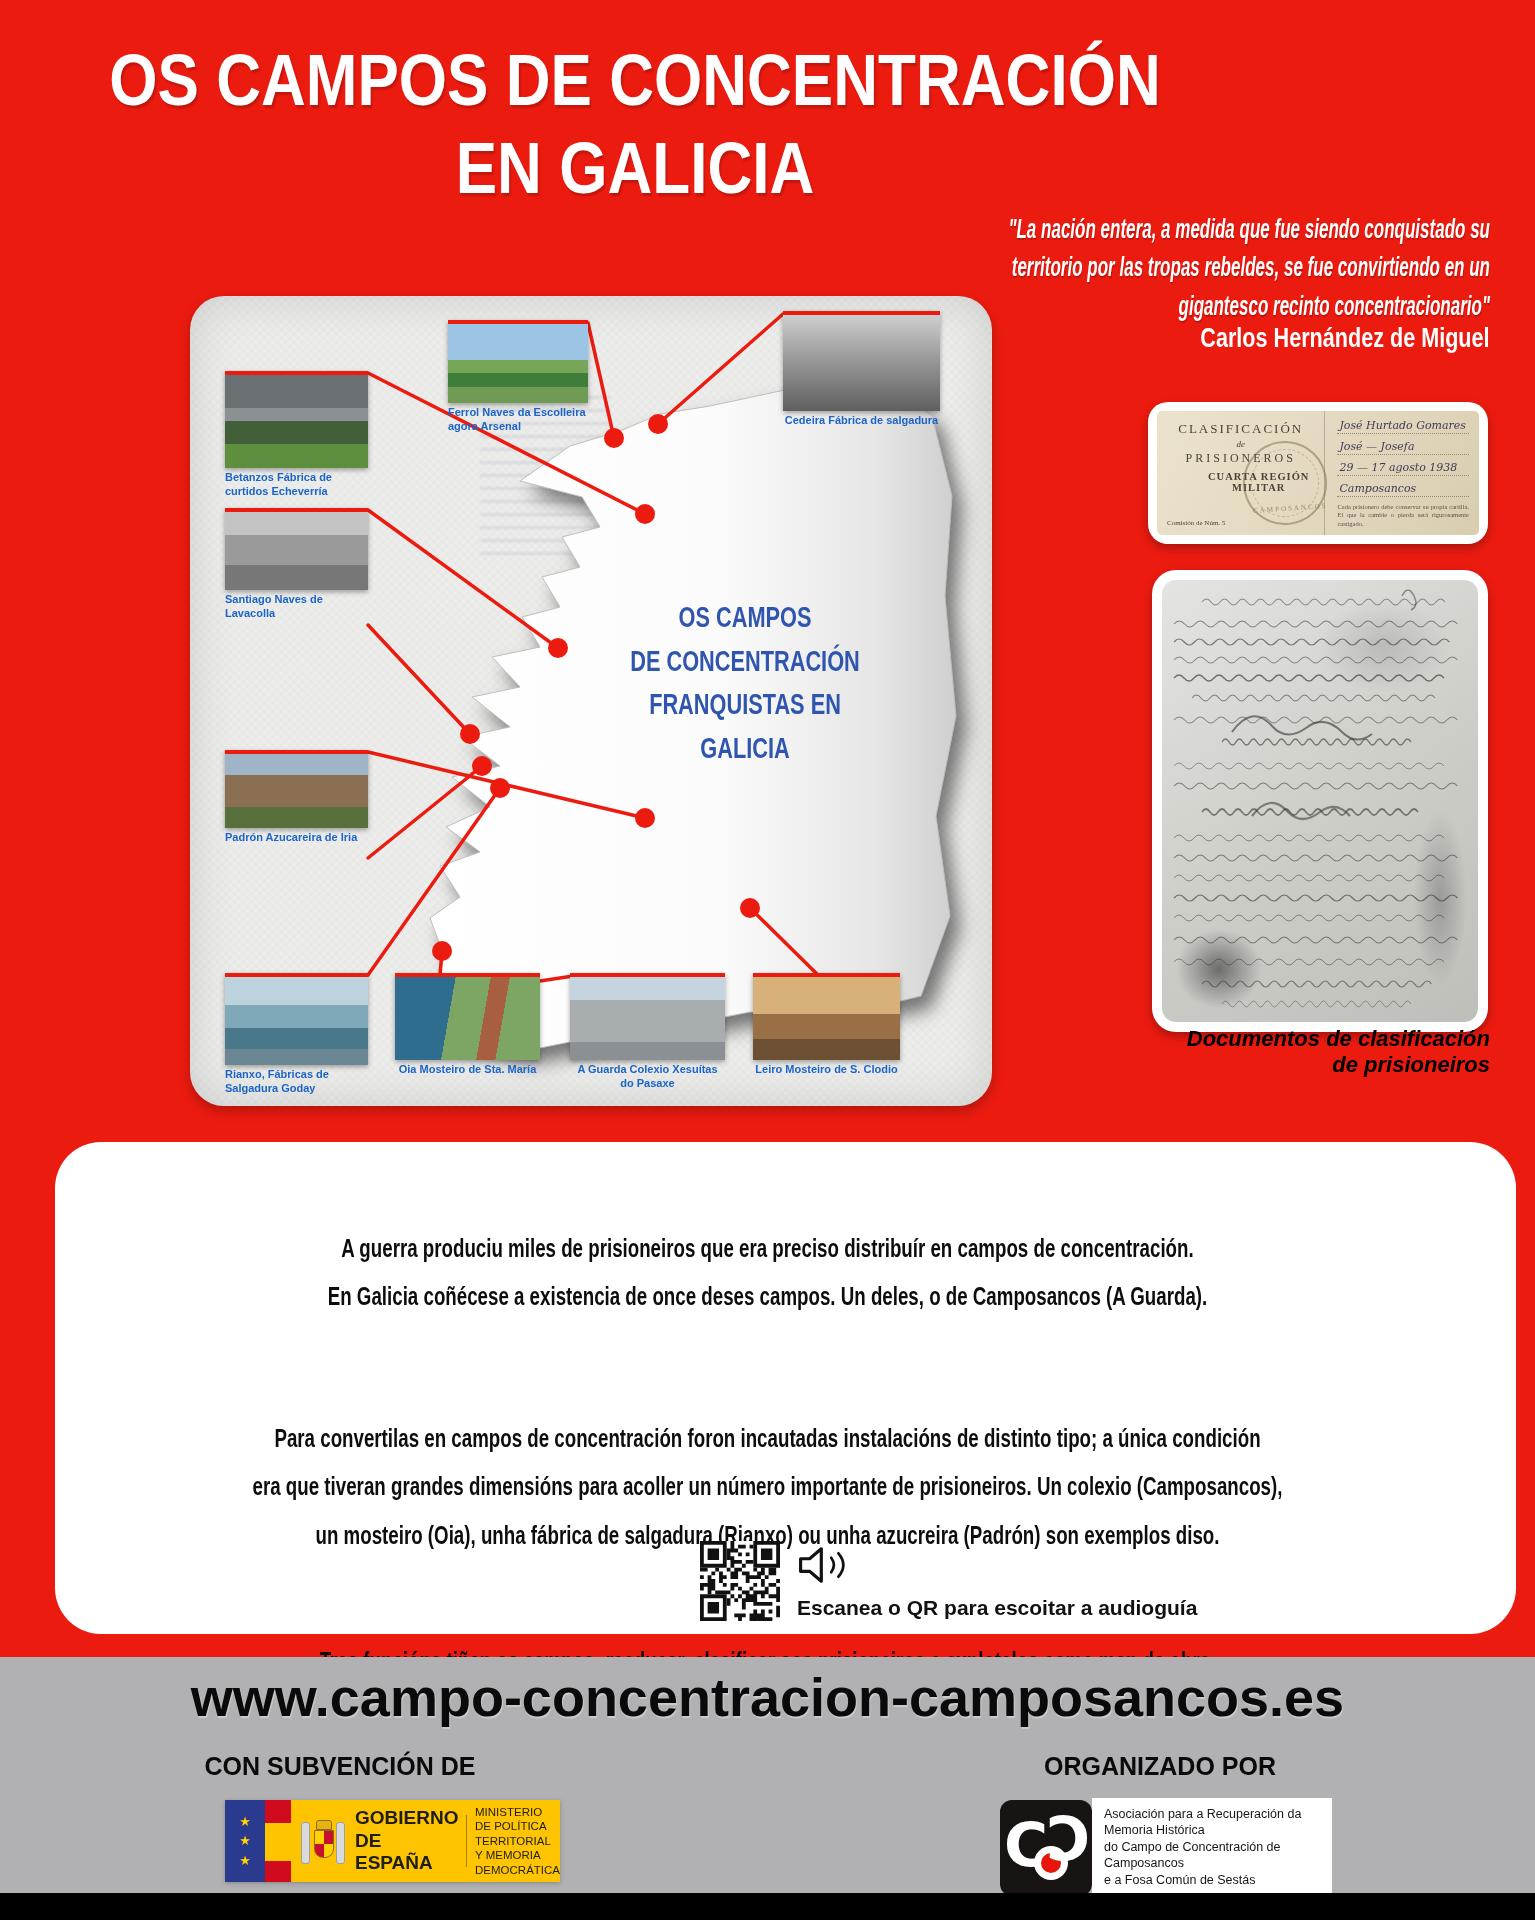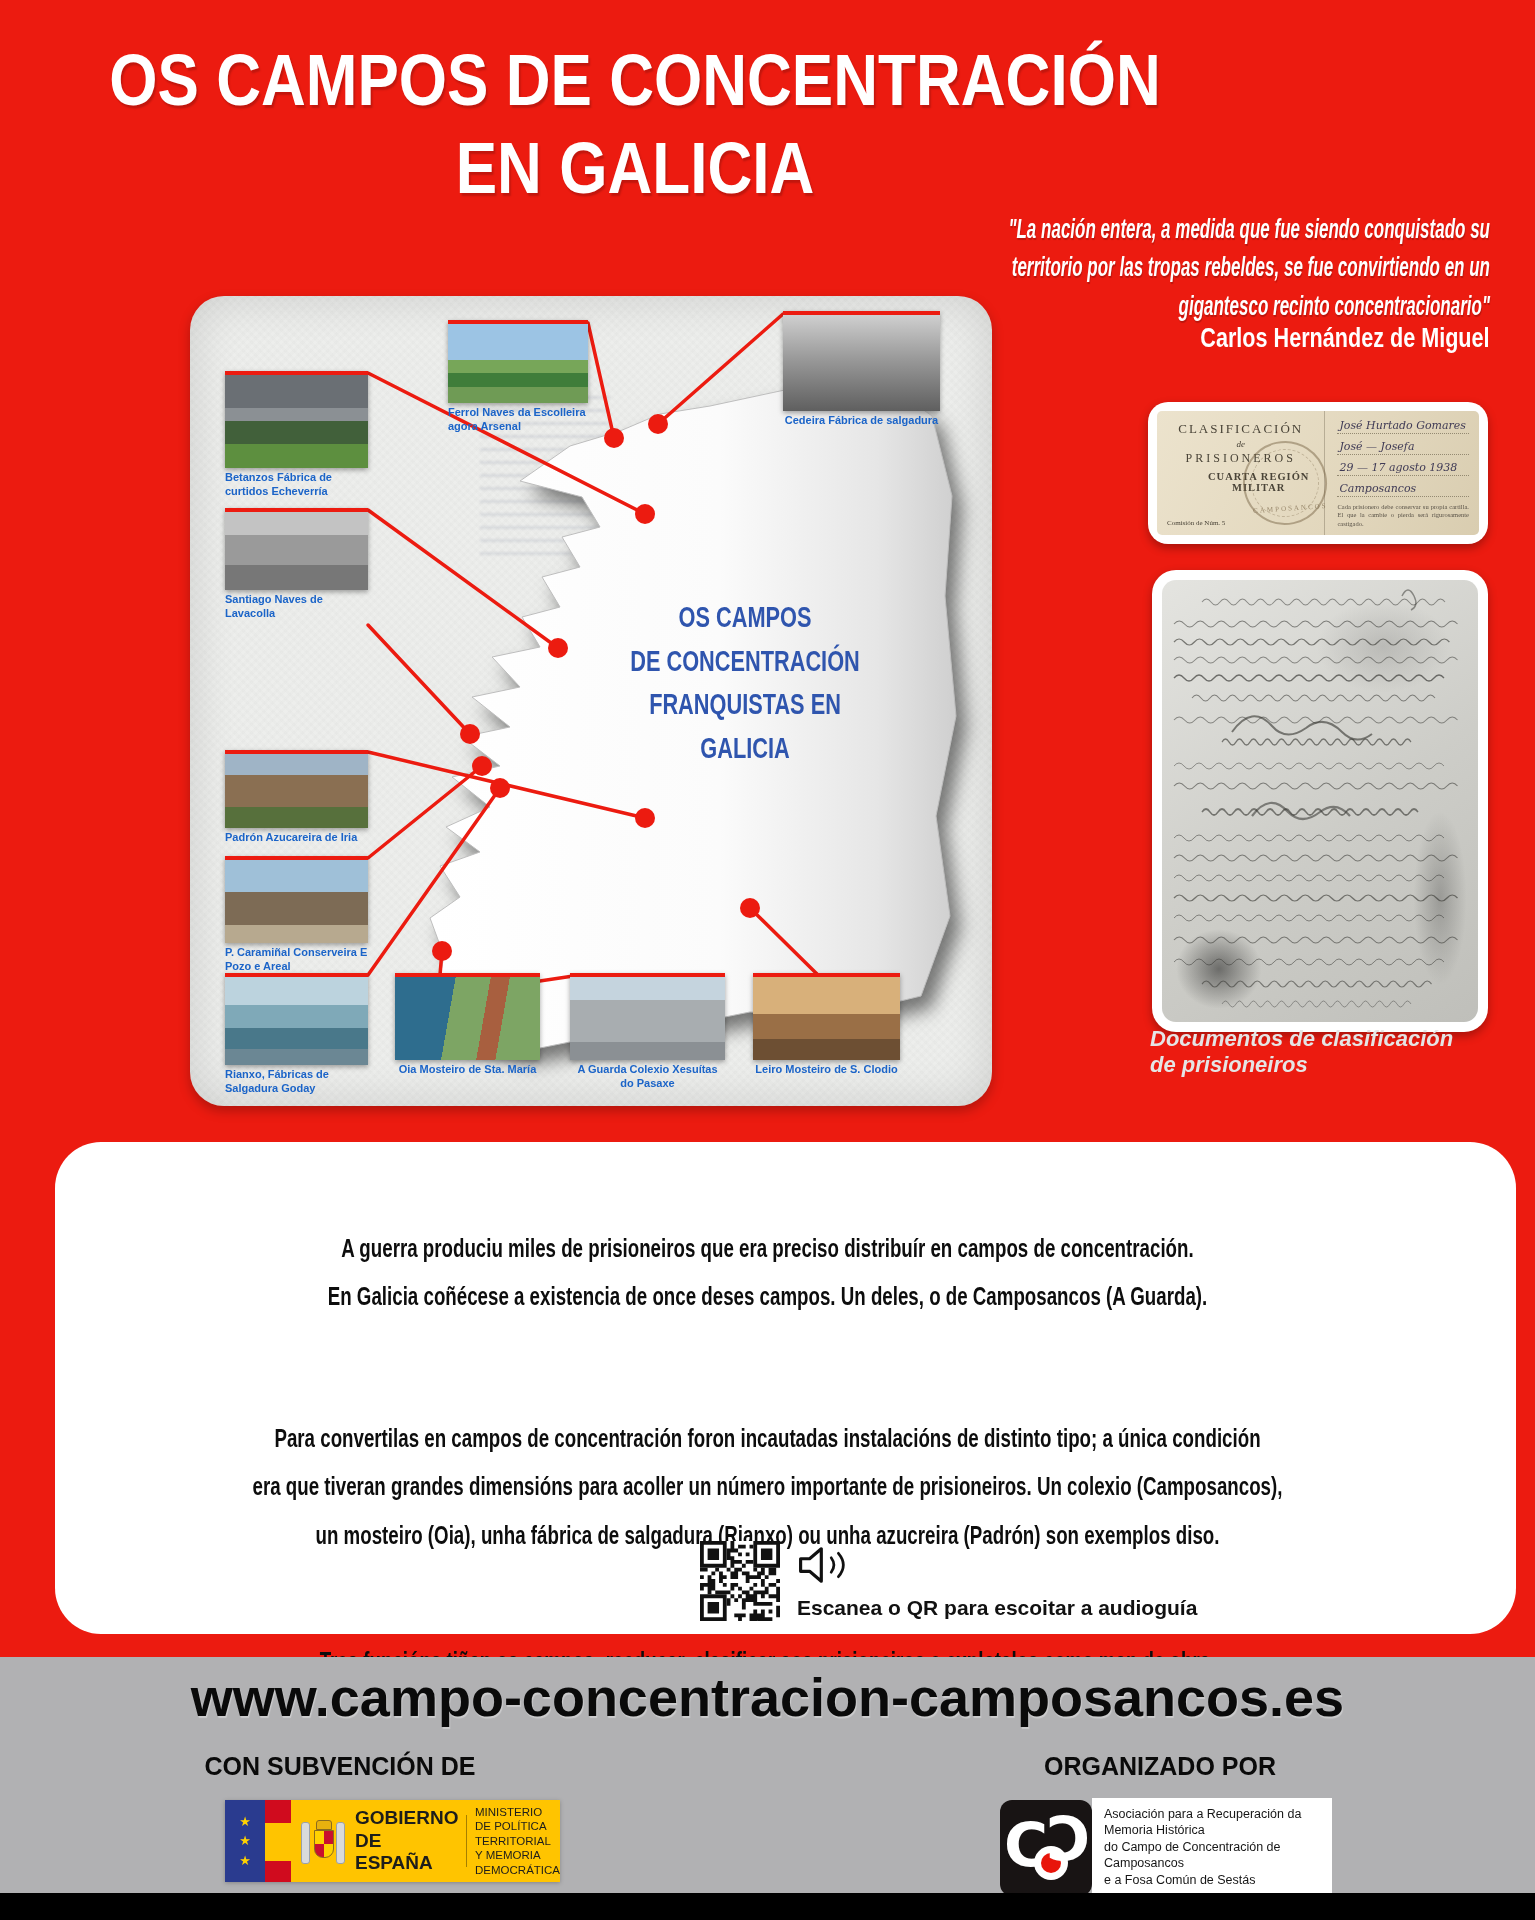--- a/index.html
+++ b/index.html
@@ -65,21 +65,21 @@
   .c1-right{flex:1;padding:8px 10px 4px 12px;}
   .hw{font-family:"DejaVu Serif",serif;font-style:italic;font-size:11px;color:#3f3a55;
       border-bottom:1px dotted #948a72;padding:0 2px 1px;margin-bottom:6px;white-space:nowrap;overflow:hidden;}
   .fineprint{font-size:6.5px;color:#5a5348;line-height:1.3;text-align:justify;}
   .card2{left:1152px;top:570px;width:336px;height:462px;padding:10px;border-radius:24px;}
   .card2-inner{position:relative;width:100%;height:100%;border-radius:14px;overflow:hidden;
      background-image:radial-gradient(closest-side at 18% 88%,rgba(15,15,15,.5),transparent 75%),
                       radial-gradient(closest-side at 88% 72%,rgba(40,40,40,.28),transparent 70%),
                       radial-gradient(closest-side at 70% 15%,rgba(60,60,60,.18),transparent 70%),
                       linear-gradient(145deg,#e4e4e0,#cdcdc8 55%,#bfbfba);}
-  .doc-caption{left:1150px;top:1026px;width:340px;text-align:left;color:#e5e5e5;font-weight:bold;font-style:italic;
+  .doc-caption{left:1150px;top:1026px;width:340px;text-align:right;color:#000000;font-weight:bold;font-style:italic;
      font-size:22px;line-height:1.18;}
 
   
   .body-box{left:55px;top:1142px;width:1425px;height:492px;background:#fff;border-radius:46px;padding-left:36px;}
   .body-text{position:absolute;left:-277px;top:34px;width:1979px;transform:scaleX(.72);transform-origin:50% 0;
      text-align:center;font-weight:bold;font-size:26px;line-height:1.85;color:#0d0d0d;white-space:pre-line;}
   .body-text p{margin:0 0 46px 0;}
   .body-text p.p2{margin-bottom:30px;}
   .body-text p.p3{margin-bottom:0;}
   .qr{position:absolute;left:645px;top:399px;width:80px;height:80px;}
@@ -194,24 +194,20 @@
       <div class="photo ph-betanzos"></div>
       <div class="cap">Betanzos Fábrica de curtidos Echeverría</div>
     </div>
     <div class="loc" style="left:35px;top:212px;width:143px;">
       <div class="photo ph-santiago"></div>
       <div class="cap">Santiago Naves de Lavacolla</div>
     </div>
     <div class="loc" style="left:35px;top:454px;width:143px;">
       <div class="photo ph-padron"></div>
       <div class="cap">Padrón Azucareira de Iria</div>
-    </div>
-    <div class="loc" style="left:35px;top:560px;width:143px;">
-      <div class="photo ph-caraminal"></div>
-      <div class="cap">P. Caramiñal Conserveira E Pozo e Areal</div>
     </div>
     <div class="loc" style="left:35px;top:677px;width:143px;">
       <div class="photo ph-rianxo"></div>
       <div class="cap">Rianxo, Fábricas de Salgadura Goday</div>
     </div>
     <div class="loc" style="left:205px;top:677px;width:145px;">
       <div class="photo ph-oia"></div>
       <div class="cap cap-c">Oia Mosteiro de Sta. María</div>
     </div>
     <div class="loc" style="left:380px;top:677px;width:155px;">

